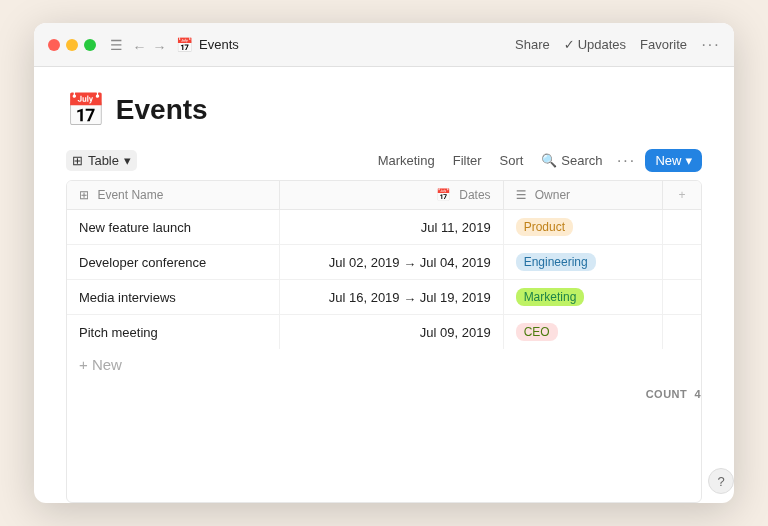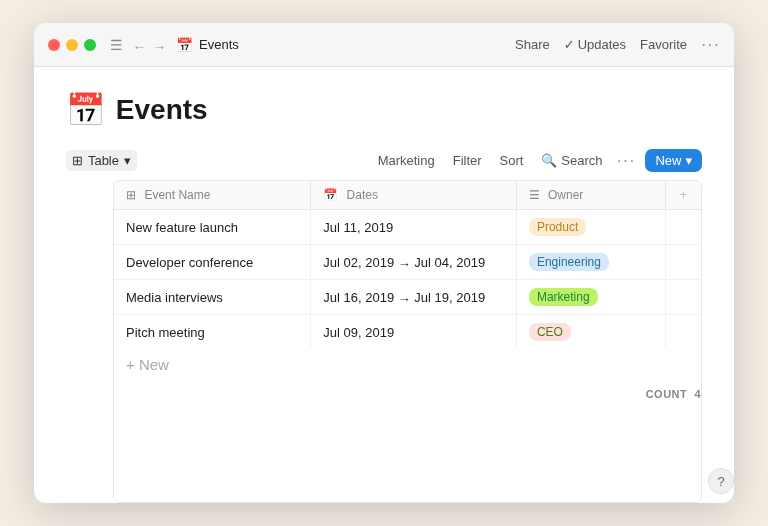--- a/index.html
+++ b/index.html
@@ -163,21 +163,20 @@
       display: flex;
       align-items: center;
       gap: 4px;
     }
     
     .table-wrap {
       border: 1px solid #e8e8e8;
       border-radius: 6px;
       overflow: hidden;
       flex: 1;
-      margin-left: 47px;
     }
     table {
       width: 100%;
       border-collapse: collapse;
       font-size: 13px;
     }
     thead tr {
       background: #fafafa;
       border-bottom: 1px solid #e8e8e8;
     }
@@ -196,21 +195,21 @@
     }
     tbody tr:last-child { border-bottom: none; }
     td {
       padding: 8px 12px;
       color: #222;
       border-right: 1px solid #f0f0f0;
       vertical-align: middle;
     }
     td:last-child { border-right: none; }
     .col-name { width: 200px; }
-    .col-dates { width: 210px; }
+    .col-dates { width: 210px; text-align: right; }
     .col-owner { width: 150px; }
     .col-add { width: 36px; text-align: center; color: #bbb; }
     .badge {
       display: inline-block;
       padding: 2px 8px;
       border-radius: 8px;
       font-size: 12px;
       font-weight: 500;
     }
     .badge-product { background: #fdebd0; color: #c0821a; }

